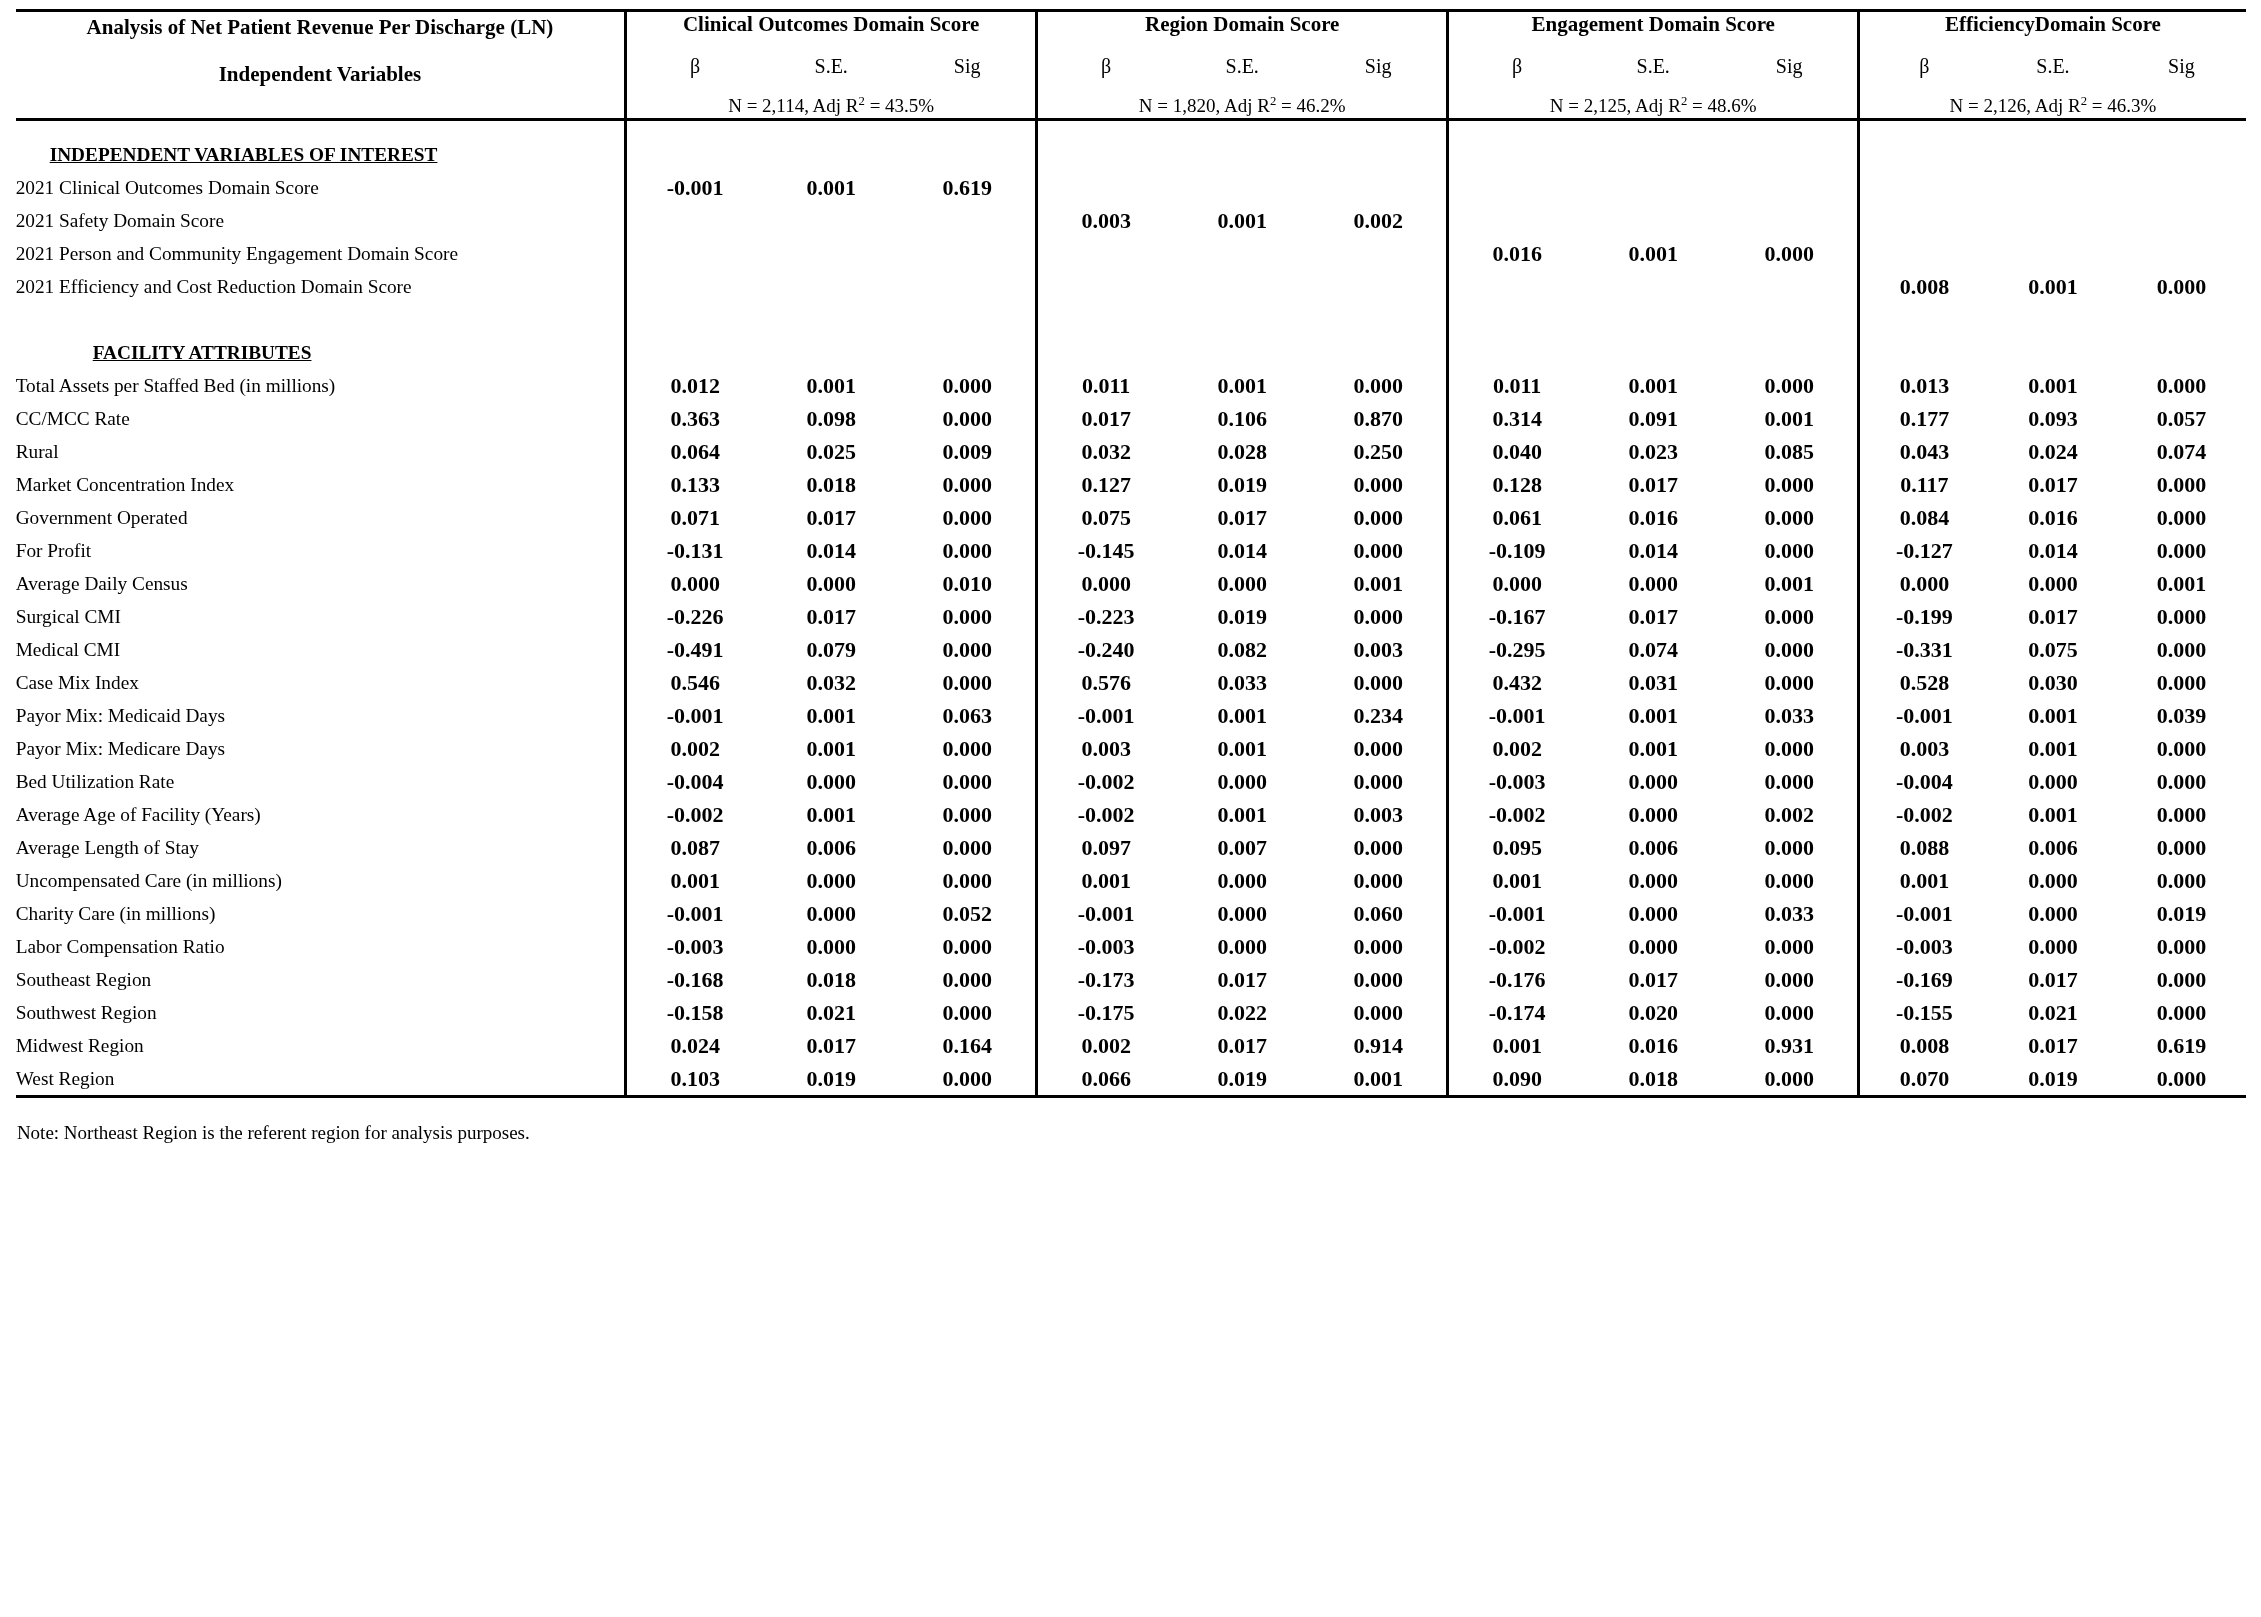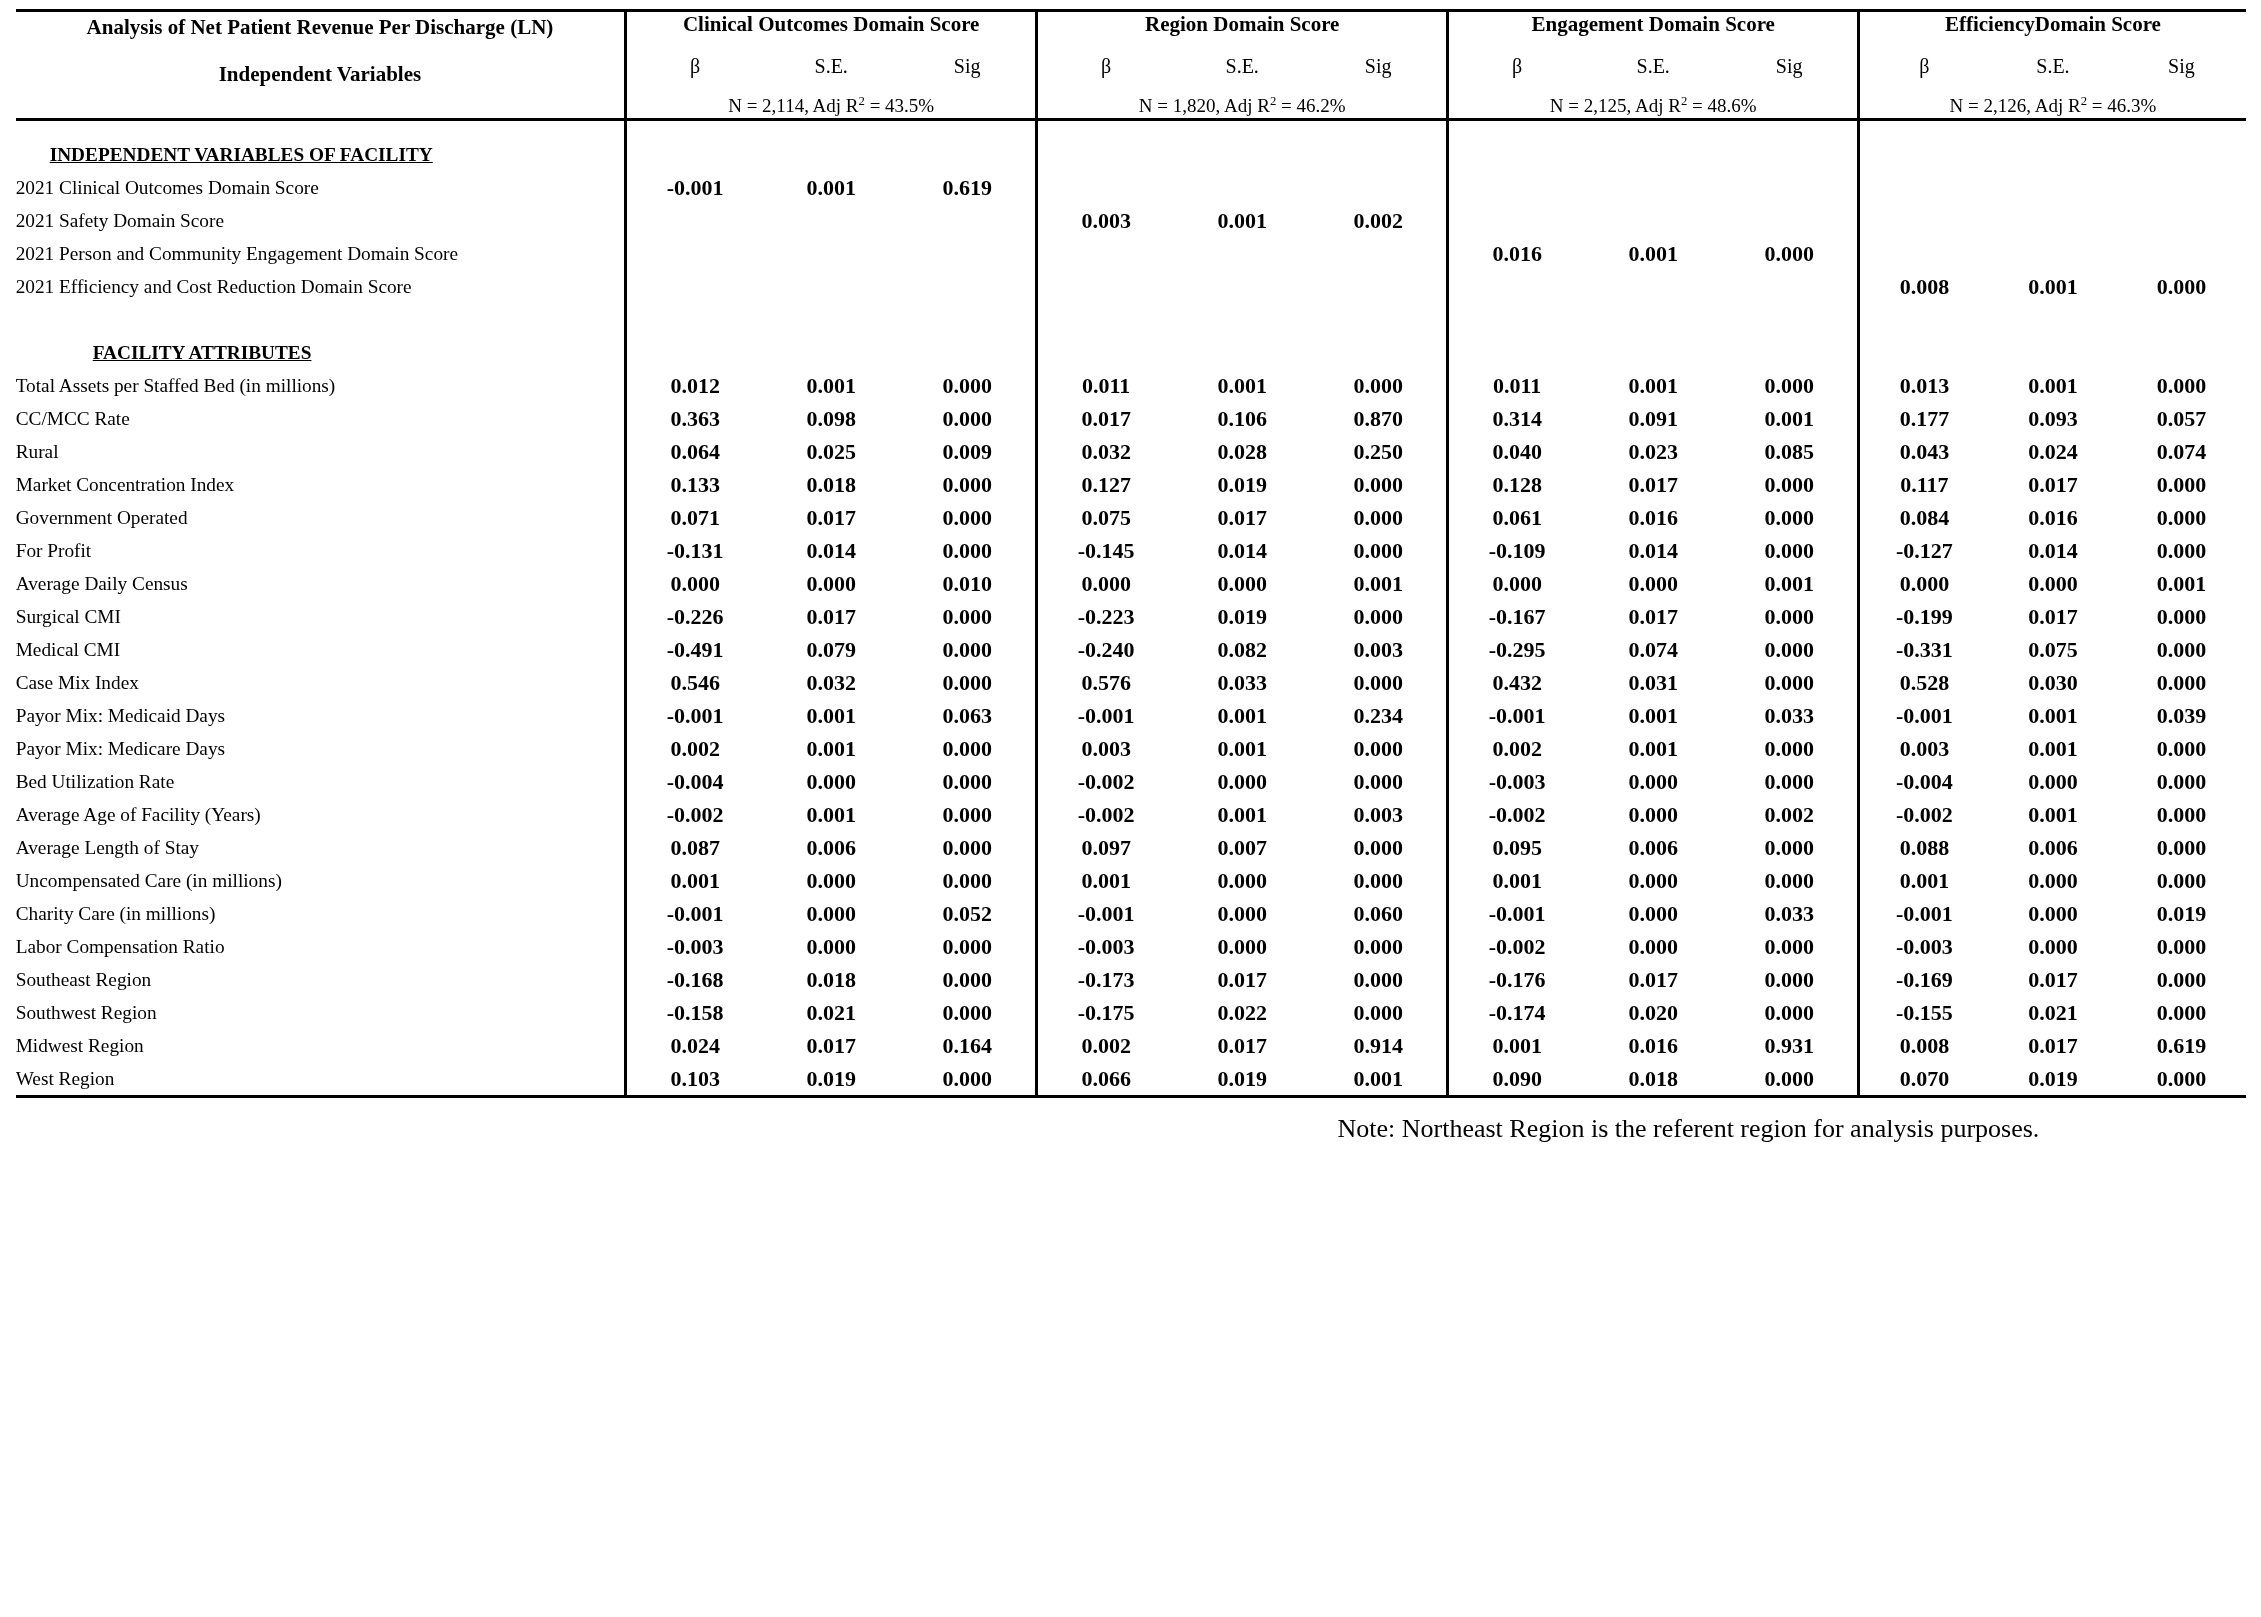--- a/index.html
+++ b/index.html
@@ -111,24 +111,23 @@
     text-decoration: underline;
     padding-left: 34px;
   }
   .section-head2 {
     font-weight: bold;
     text-decoration: underline;
     padding-left: 77px;
   }
   .pad-top { height: 17px; }
   .note {
-    font-size: 26px;
-    padding-top: 16px;
+    font-size: 19px;
+    padding-top: 24px;
     padding-left: 1.2px;
-    text-align: right;
   }
 </style>
 </head>
 <body>
 
 <div class="page">
 
   <table class="reg frame-top frame-bottom">
     <colgroup>
       <col style="width:610px">
@@ -182,21 +181,21 @@
             <span>Sig</span>
           </span>
           <span class="nrow"><span>N = 2,126, Adj R</span><sup>2</sup><span>  = 46.3%</span></span>
         </th>
       </tr>
     </thead>
     <tbody>
       <tr>
         <td class="label-col" id="labels">
             <div class="pad-top"></div>
-            <div class="rowline section-head">INDEPENDENT VARIABLES OF FACILITY</div>
+            <div class="rowline section-head">INDEPENDENT VARIABLES OF INTEREST</div>
             <div class="rowline">2021 Clinical Outcomes Domain Score</div>
             <div class="rowline">2021 Safety Domain Score</div>
             <div class="rowline">2021 Person and Community Engagement Domain Score</div>
             <div class="rowline">2021 Efficiency and Cost Reduction Domain Score</div>
             <div class="rowline blank"></div>
             <div class="rowline section-head2">FACILITY ATTRIBUTES</div>
             <div class="rowline">Total Assets per Staffed Bed (in millions)</div>
             <div class="rowline">CC/MCC Rate</div>
             <div class="rowline">Rural</div>
             <div class="rowline">Market Concentration Index</div>

